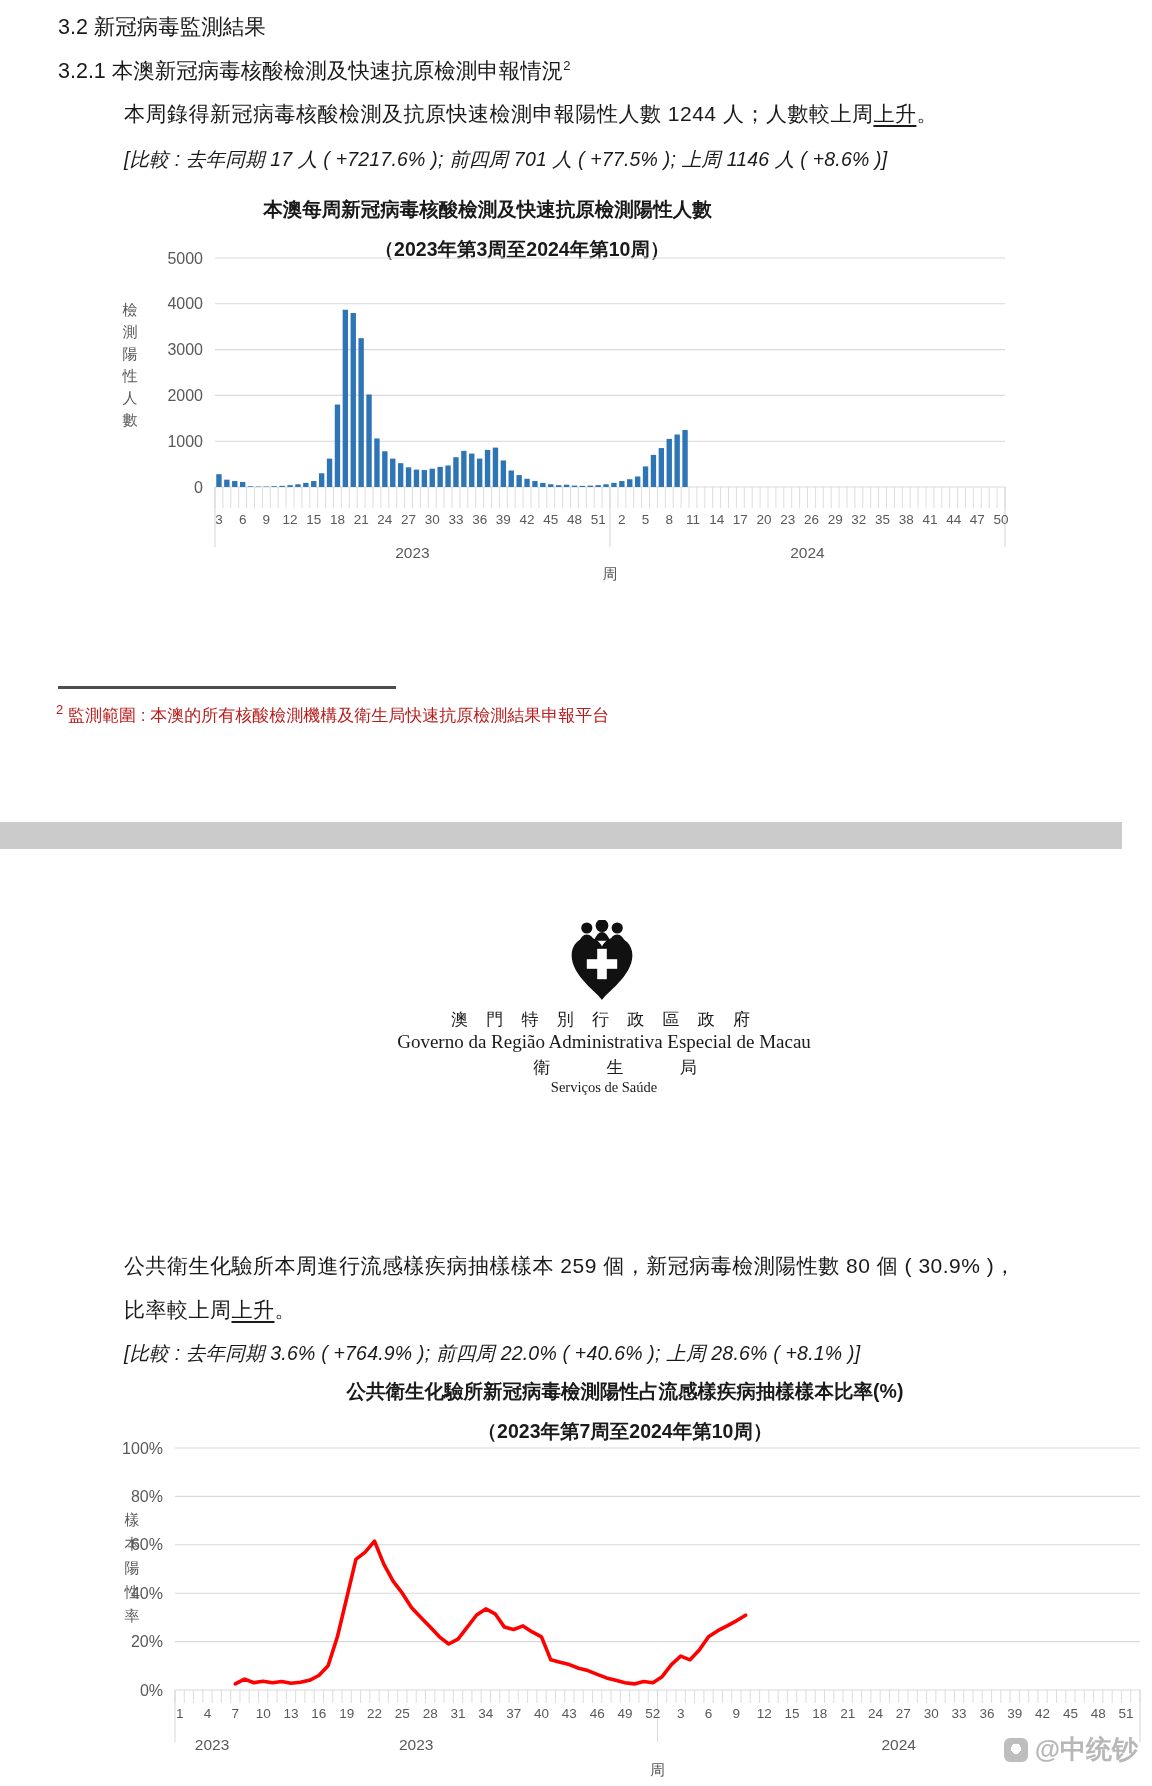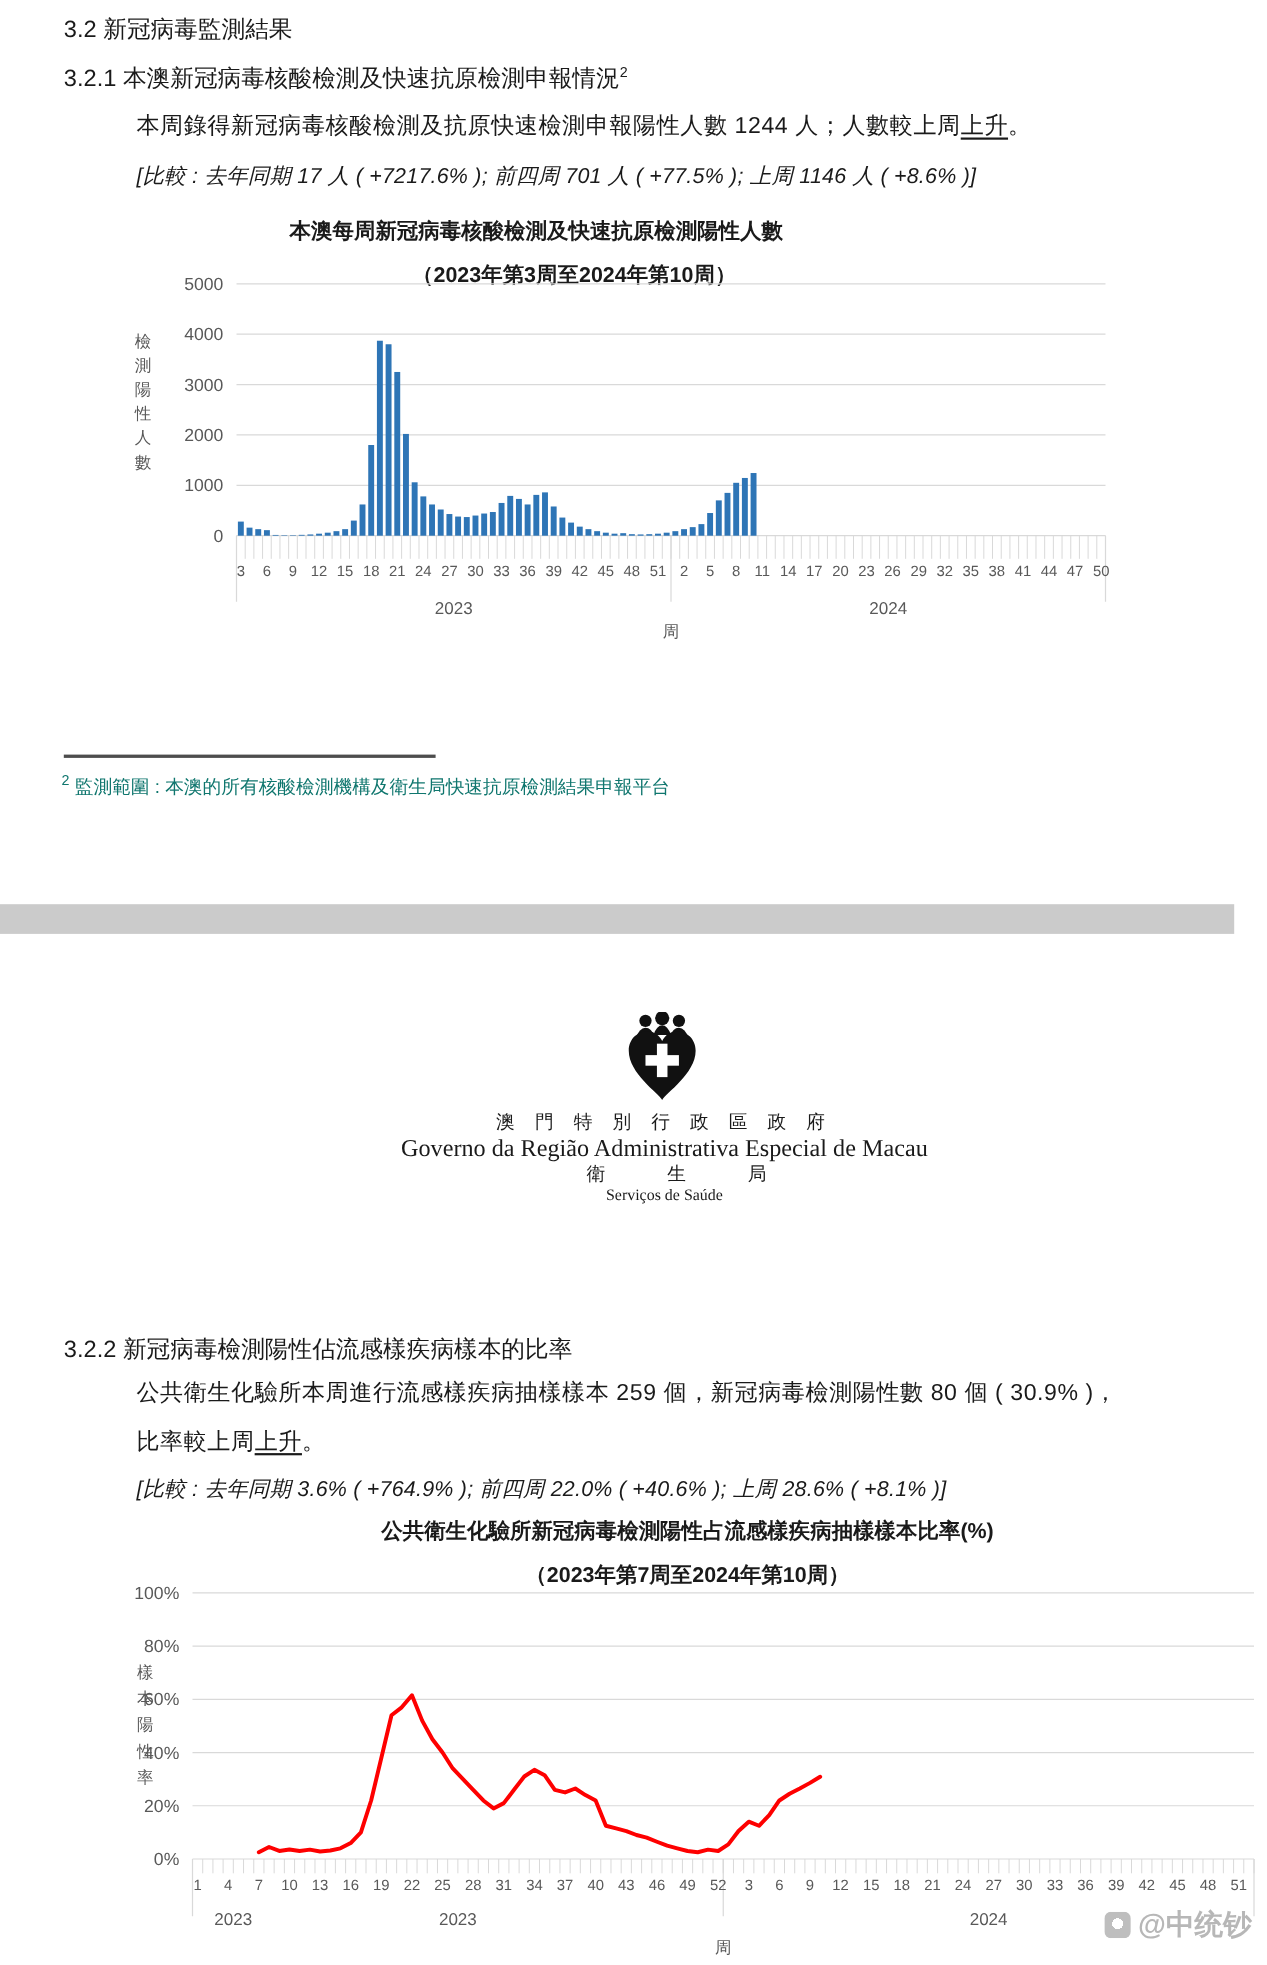--- a/index.html
+++ b/index.html
@@ -5,21 +5,21 @@
   html,body{margin:0;padding:0;background:#fff;}
   .page{position:relative;width:1152px;height:1786px;background:#ffffff;overflow:hidden;
         font-family:"Liberation Sans","DejaVu Sans",sans-serif;color:#1a1a1a;}
   .abs{position:absolute;white-space:nowrap;}
   .h1{font-size:21.5px;}
   .body-t{font-size:21px;letter-spacing:.5px;}
   .cmp{font-size:19.5px;font-style:italic;letter-spacing:.2px;}
   .u{text-decoration:underline;text-underline-offset:4px;}
   .ctitle{font-size:19.5px;font-weight:bold;text-align:center;}
   sup{font-size:13px;vertical-align:super;}
-  .fnote{font-size:17px;color:#0f766e;}
+  .fnote{font-size:17px;color:#b91c1c;}
   .divider{position:absolute;background:#4d4d4d;}
   .strip{position:absolute;left:0;top:822px;width:1122px;height:27px;background:#cbcbcb;}
   .serif{font-family:"Liberation Serif","DejaVu Serif",serif;}
   .ctr{text-align:center;}
   svg{display:block;font-family:"Liberation Sans","DejaVu Sans",sans-serif;}
   .wm{position:absolute;top:1732px;right:14px;display:flex;align-items:center;gap:7px;
       color:#b0b0b0;font-size:26px;font-weight:bold;opacity:.9;padding-left:28px;}
   .wm-icon{width:24px;height:24px;border-radius:6px;background:#b7b7b7;
       background-image:radial-gradient(circle at 50% 45%, #ffffff 0 5px, rgba(0,0,0,0) 5px);}
 </style>
@@ -272,25 +272,24 @@
       <circle cx="69" cy="10" r="7" fill="#111"></circle>
       <path d="M20,30 Q24,18 31,18 Q38,18 41,28 Z" fill="#111"></path>
       <path d="M40,26 Q44,15 50,15 Q56,15 60,26 Z" fill="#111"></path>
       <path d="M59,28 Q62,18 69,18 Q76,18 80,30 Z" fill="#111"></path>
       <path d="M50,100 C46,92 12,70 12,44 C12,30 23,22 33,22 C41,22 47,27 50,33 C53,27 59,22 67,22 C77,22 88,30 88,44 C88,70 54,92 50,100 Z" fill="#111"></path>
       <rect x="44" y="36" width="12" height="38" fill="#fff"></rect>
       <rect x="31" y="49" width="38" height="12" fill="#fff"></rect>
     </svg>
   </div>
   <div class="abs serif ctr" style="left:56px;width:1096px;top:1008px;font-size:17px;letter-spacing:7px;">澳 門 特 別 行 政 區 政 府</div>
-  <div class="abs serif ctr" style="left:56px;width:1096px;top:1031px;font-size:22px;">Governo da Região Administrativa Especial de Macau</div>
+  <div class="abs serif ctr" style="left:56px;width:1096px;top:1031px;font-size:19px;">Governo da Região Administrativa Especial de Macau</div>
   <div class="abs serif ctr" style="left:80px;width:1096px;top:1056px;font-size:17px;letter-spacing:26px;">衛 生 局</div>
   <div class="abs serif ctr" style="left:56px;width:1096px;top:1079px;font-size:14.5px;">Serviços de Saúde</div>
 
-  <div class="abs h1" style="left:58px;top:1212px;">3.2.2 新冠病毒檢測陽性佔流感樣疾病樣本的比率</div>
   <div class="abs body-t" style="left:124px;top:1252px;">公共衛生化驗所本周進行流感樣疾病抽樣樣本 259 個，新冠病毒檢測陽性數 80 個 ( 30.9% )，</div>
   <div class="abs body-t" style="left:124px;top:1296px;"><span>比率較上周</span><span class="u">上升</span><span>。</span></div>
   <div class="abs cmp" style="left:124px;top:1340px;">[比較 : 去年同期 3.6% ( +764.9% ); 前四周 22.0% ( +40.6% ); 上周 28.6% ( +8.1% )]</div>
 
   <div class="abs ctitle" style="left:90px;width:1070px;top:1378px;">公共衛生化驗所新冠病毒檢測陽性占流感樣疾病抽樣樣本比率(%)</div>
   <div class="abs ctitle" style="left:90px;width:1070px;top:1418px;">（2023年第7周至2024年第10周）</div>
 
   <div class="abs" style="left:90px;top:1430px;">
     <svg width="1062" height="356">
         <line x1="85" x2="1050" y1="18" y2="18" stroke="#D9D9D9" stroke-width="1.1"></line>

